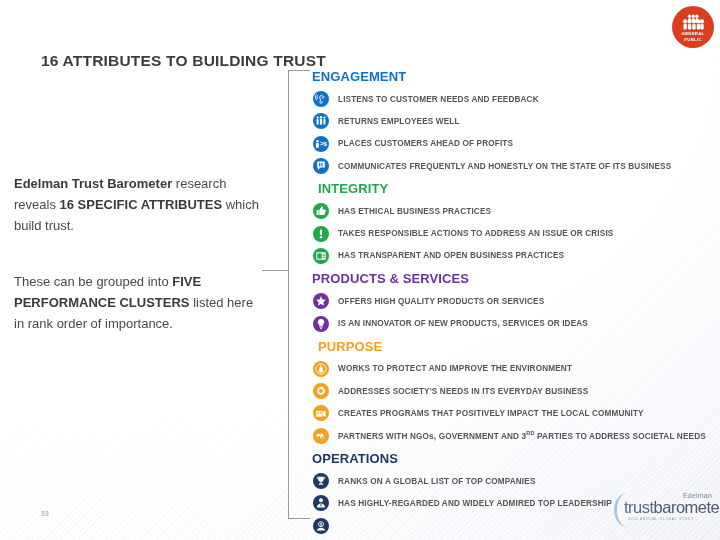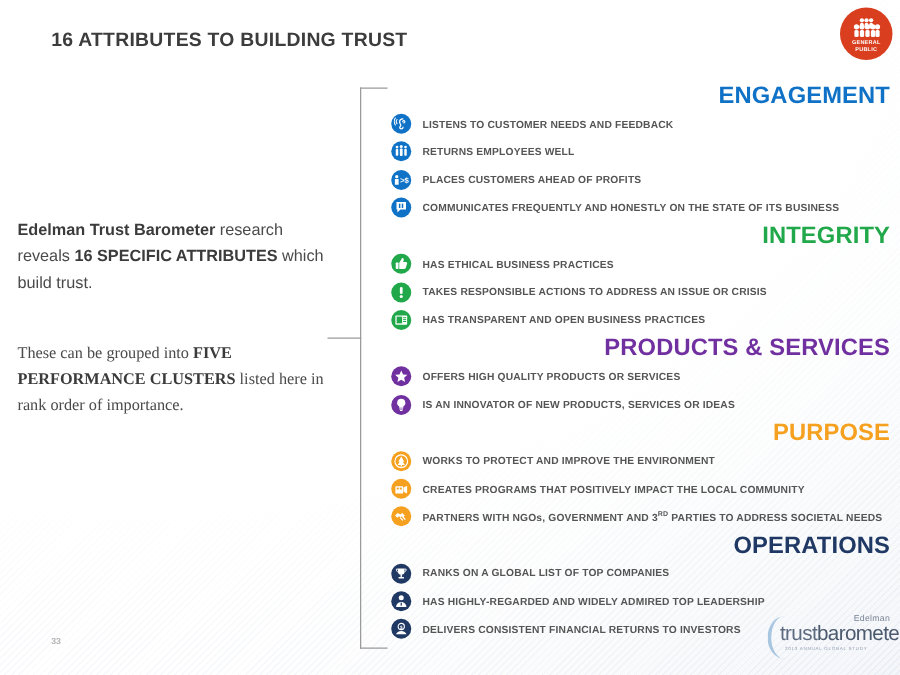--- a/index.html
+++ b/index.html
@@ -29,21 +29,21 @@
     left: 0; top: 0;
     width: 720px; height: 540px;
     background: radial-gradient(ellipse 150% 120% at 15% 10%, #ffffff 0%, #ffffff 52%, rgba(255,255,255,0.55) 72%, rgba(255,255,255,0.15) 100%);
     pointer-events: none;
   }
 
   
   .title {
     position: absolute;
     left: 41px;
-    top: 24px;
+    top: 52px;
     font-size: 15.5px;
     font-weight: bold;
     color: #3c3c3c;
     letter-spacing: 0.2px;
     white-space: nowrap;
   }
 
   
   .badge {
     position: absolute;
@@ -71,44 +71,43 @@
 
   
   .body-copy {
     position: absolute;
     color: #4a4a4a;
     font-size: 13px;
     line-height: 21px;
   }
   .body-copy b { color: #3b3b3b; }
   #para1 { left: 14px; top: 173px; width: 250px; }
-  #para2 { left: 14px; top: 271px; width: 250px; font-family: Liberation Serif, serif; }
+  #para2 { left: 14px; top: 271px; width: 250px; }
 
   
   .bracket { position: absolute; }
   #br-vert  { left: 288px; top: 70px;  width: 1px;  height: 449px; background: #9a9a9a; }
   #br-top   { left: 288px; top: 70px;  width: 22px; height: 1px;   background: #9a9a9a; }
   #br-bot   { left: 288px; top: 518px; width: 22px; height: 1px;   background: #9a9a9a; }
   #br-mid   { left: 262px; top: 270px; width: 27px; height: 1px;   background: #9a9a9a; }
 
   
   #clusters {
     position: absolute;
     left: 312px;
     top: 68px;
     width: 400px;
   }
   .cluster { margin-bottom: 0px; }
   .cluster-head {
-    font-size: 19px;
+    font-size: 13px;
     font-weight: bold;
     letter-spacing: 0.1px;
     line-height: 18px;
     margin: 0 0 2px 0;
-    text-align: right;
   }
   .cluster:not(:first-child) .cluster-head { margin-top: 3px; }
   .attr-row {
     display: flex;
     align-items: center;
     height: 22.3px;
   }
   .attr-icon {
     flex: 0 0 auto;
     width: 16px;
@@ -352,20 +351,31 @@
               <path d="M6 2.2 8.4 6.4H3.6z" fill="#ffffff"></path>
               <path d="M6 4.4 8.9 9H3.1z" fill="#ffffff"></path>
               <rect x="5.5" y="8.6" width="1" height="1.6" fill="#ffffff"></rect>
             </svg>
           </span>
           <span class="attr-text">WORKS TO PROTECT AND IMPROVE THE ENVIRONMENT</span>
         </div>
         <div class="attr-row">
           <span class="attr-icon" style="background: rgb(245, 160, 30);">
             <svg width="12" height="12" viewBox="0 0 12 12">
+              <g fill="#ffffff">
+                <path d="M6 1.2l.85 1.05 1.3-.38.25 1.33 1.33.25-.38 1.3L10.4 6l-1.05.85.38 1.3-1.33.25-.25 1.33-1.3-.38L6 10.4l-.85-1.05-1.3.38-.25-1.33-1.33-.25.38-1.3L1.6 6l1.05-.85-.38-1.3 1.33-.25.25-1.33 1.3.38z"></path>
+              </g>
+              <circle cx="6" cy="6" r="1.9" fill="#f5a01e"></circle>
+            </svg>
+          </span>
+          <span class="attr-text">ADDRESSES SOCIETY'S NEEDS IN ITS EVERYDAY BUSINESS</span>
+        </div>
+        <div class="attr-row">
+          <span class="attr-icon" style="background: rgb(245, 160, 30);">
+            <svg width="12" height="12" viewBox="0 0 12 12">
               <rect x="1.3" y="3.9" width="6.2" height="5.9" rx="0.5" fill="#ffffff"></rect>
               <path d="M7.8 4.9l2.9-1.4v6.3l-2.9-1.4z" fill="#ffffff"></path>
               <rect x="2.4" y="5.1" width="1.6" height="1.5" fill="#f5a01e"></rect>
               <rect x="4.8" y="5.1" width="1.6" height="1.5" fill="#f5a01e"></rect>
             </svg>
           </span>
           <span class="attr-text">CREATES PROGRAMS THAT POSITIVELY IMPACT THE LOCAL COMMUNITY</span>
         </div>
         <div class="attr-row">
           <span class="attr-icon" style="background: rgb(245, 160, 30);">
@@ -402,21 +412,20 @@
           <span class="attr-text">HAS HIGHLY-REGARDED AND WIDELY ADMIRED TOP LEADERSHIP</span>
         </div>
         <div class="attr-row">
           <span class="attr-icon" style="background: rgb(31, 56, 100);">
             <svg width="12" height="12" viewBox="0 0 12 12">
               <circle cx="6" cy="4.2" r="2.5" fill="none" stroke="#ffffff" stroke-width="0.9"></circle>
               <text x="6" y="6" text-anchor="middle" font-family="Liberation Sans, sans-serif" font-size="3.8" font-weight="bold" fill="#ffffff">$</text>
               <path d="M1.8 10.4c.6-1.6 2.1-2.6 4.2-2.6s3.6 1 4.2 2.6z" fill="#ffffff"></path>
             </svg>
           </span>
-          <span class="attr-text">DELIVERS CONSISTENT FINANCIAL RETURNS TO INVESTORS</span>
         </div>
       </div>
     </div>
 
   <div class="page-num">33</div>
 
   <div id="tb-logo">
     <div class="tb-swoosh"></div>
     <div class="tb-edelman">Edelman</div>
     <div class="tb-main"><span class="lt">trust</span><span>barometer</span></div>

